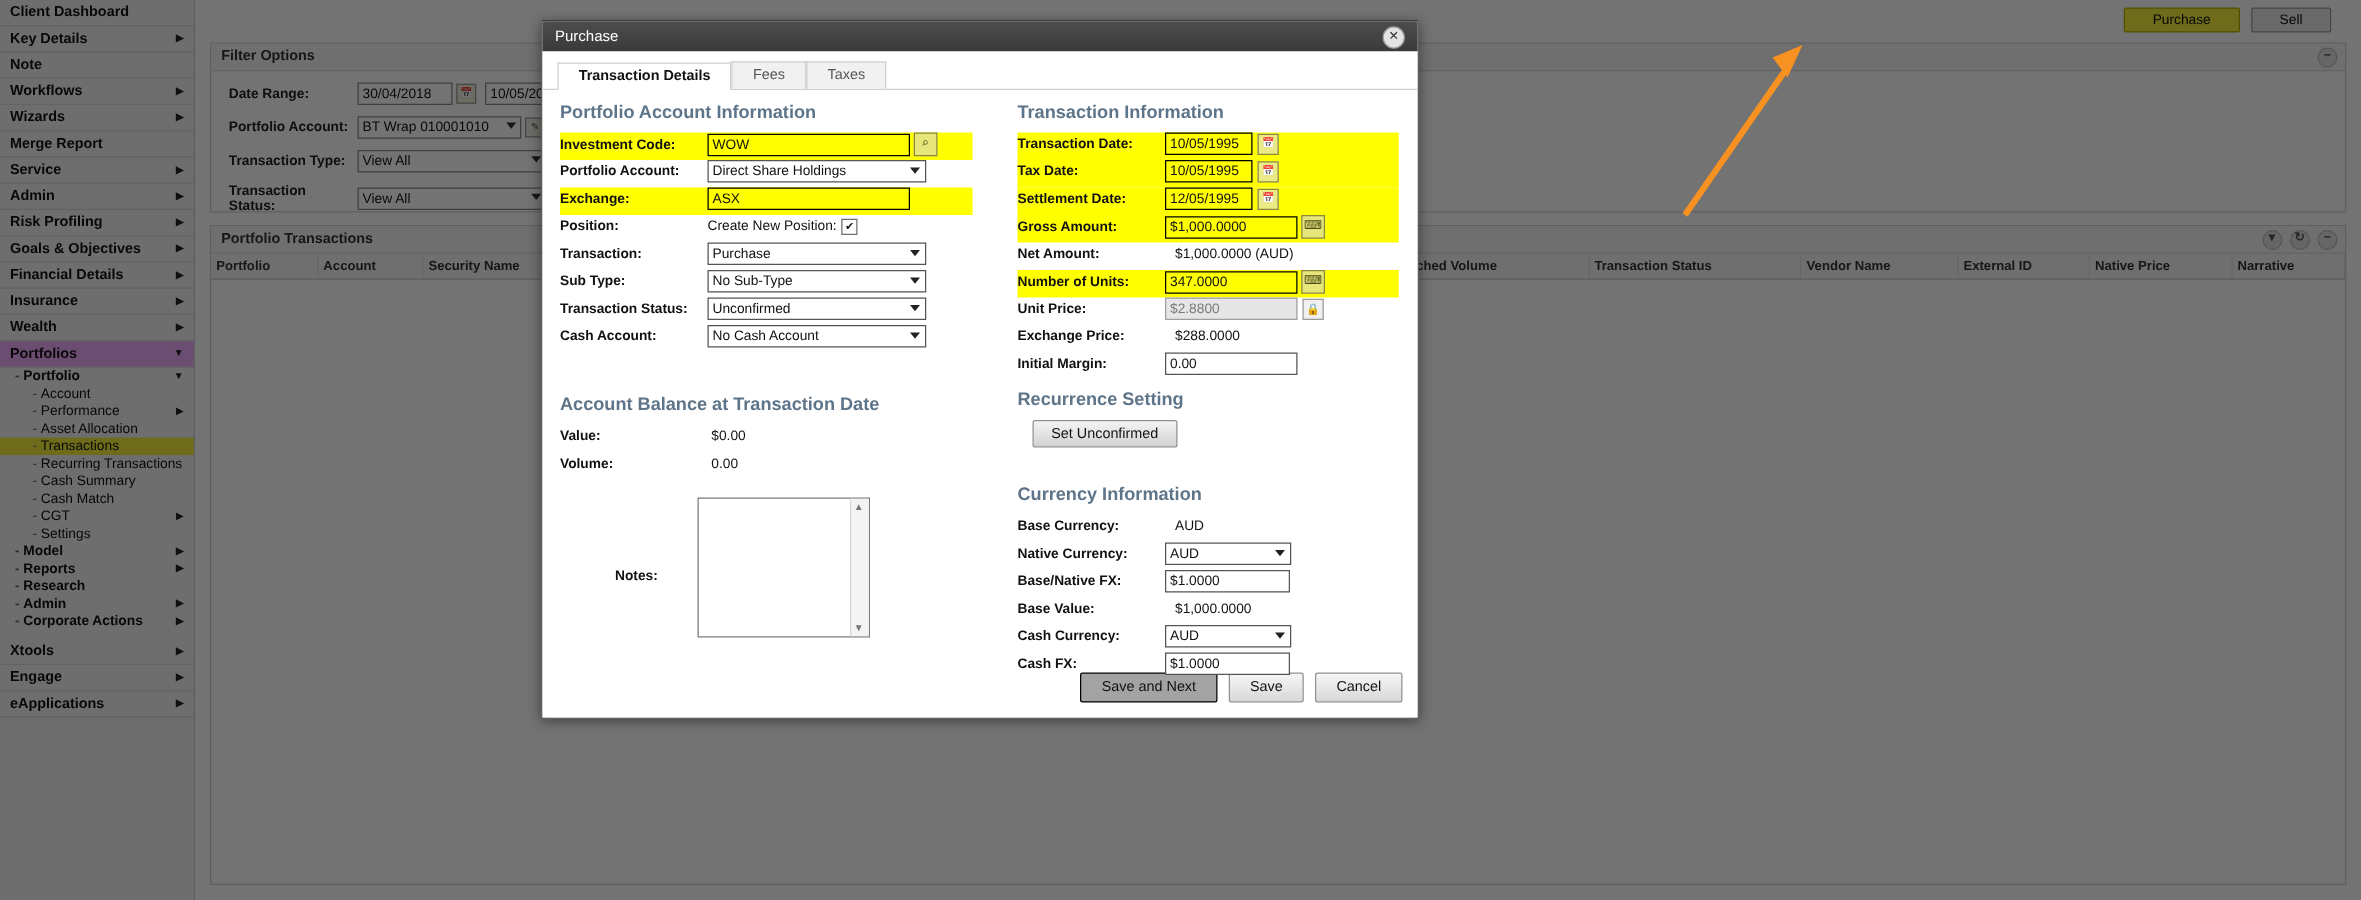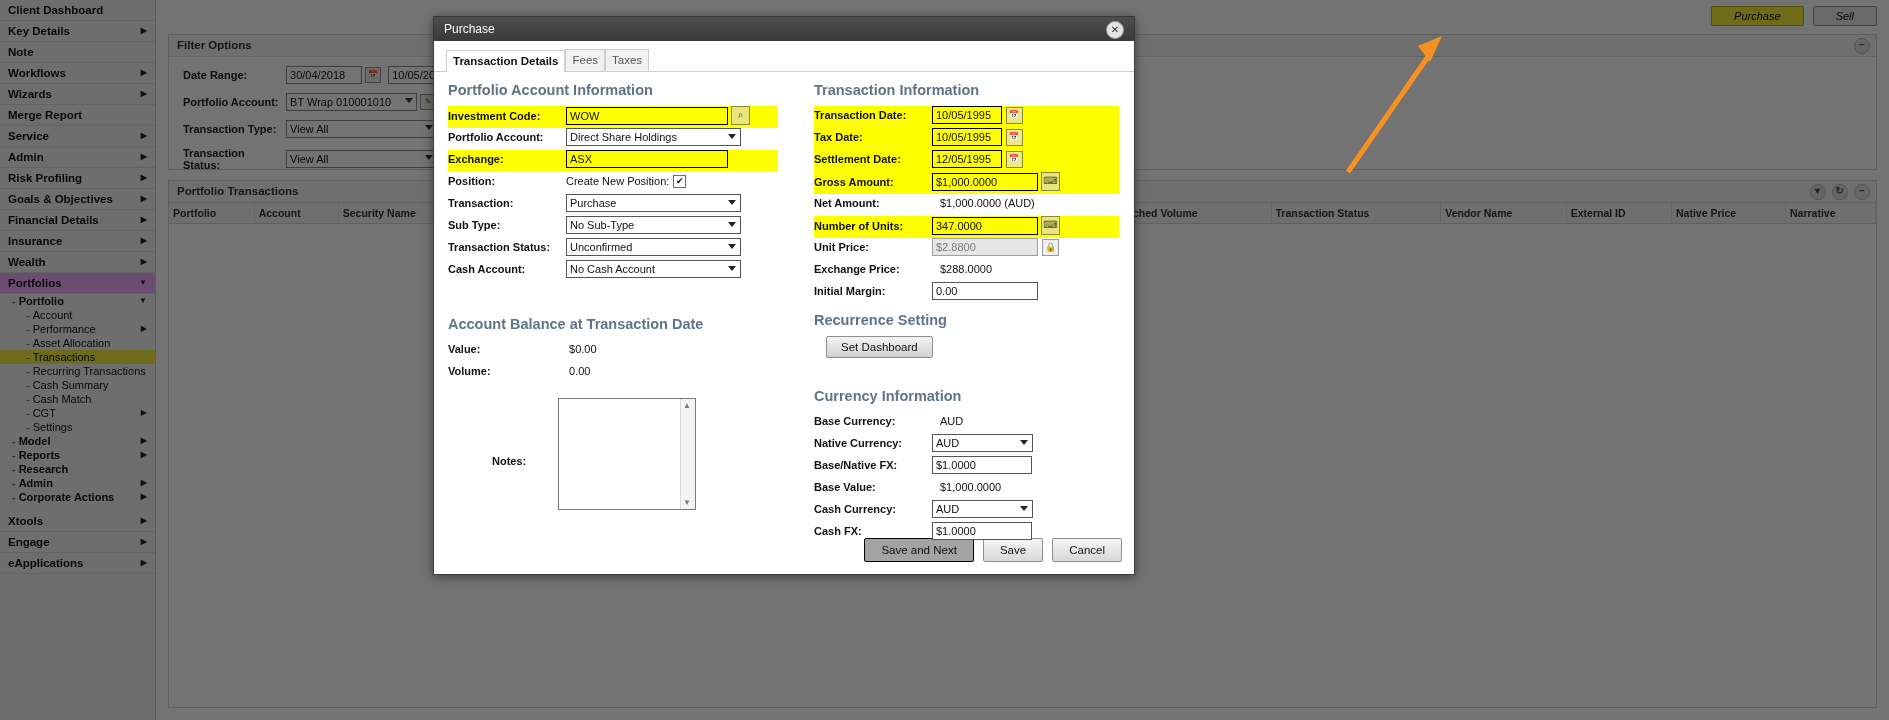--- a/index.html
+++ b/index.html
@@ -22,21 +22,21 @@
   .nav-sub.lvl2{padding-left:26px;font-weight:normal;}
   .nav-sub.lvl1{padding-left:12px;font-weight:bold;}
   .nav-sub .dash{color:#666;margin-right:3px;}
   .nav-sub .arr{position:absolute;right:8px;top:0;line-height:14px;font-size:8px;color:#222;}
   .hl-yellow{background:#f0abfc;}
   .hl-sel{background:#f3ef3c;}
   .nav-gap{height:7px;}
 
   
   #main{position:absolute;left:156px;top:0;right:0;top:0;height:720px;background:#ffffff;}
-  .topbar{position:absolute;right:12px;top:6px;z-index:10;font-style:italic;}
+  .topbar{position:absolute;right:24px;top:6px;z-index:10;}
   .topbtn{display:inline-block;background:#e9e9e9;border:1px solid #9a9a9a;border-radius:2px;
     padding:3px 22px;font-size:11px;color:#111;margin-left:6px;cursor:pointer;}
   .topbtn.hl{background:#f3ef3c;border-color:#b5b000;font-weight:normal;}
 
   .panel{position:absolute;left:12px;right:12px;background:#fff;border:1px solid #d3d3d3;}
   .panel-head{height:21px;line-height:21px;background:#f5f5f5;border-bottom:1px solid #dcdcdc;
      padding-left:8px;font-weight:bold;color:#333;font-size:11.5px;position:relative;}
   .panel-head .ctrls{position:absolute;right:6px;top:3px;}
   .circ{display:inline-block;width:14px;height:14px;border-radius:50%;background:#e3e3e3;border:1px solid #bdbdbd;
      margin-left:3px;text-align:center;line-height:12px;font-size:10px;color:#555;cursor:pointer;vertical-align:top;}
@@ -61,21 +61,21 @@
   #arrow{position:absolute;z-index:120;left:1330px;top:30px;}
 
   
   #modal{position:absolute;z-index:100;left:433px;top:16px;width:700px;
       background:#fff;border:1px solid #3a3a3a;box-shadow:0 2px 10px rgba(0,0,0,.45);}
   #modal-title{height:24px;line-height:24px;color:#fff;font-size:12px;padding-left:10px;
       background:linear-gradient(#4d4d4d,#3a3a3a);position:relative;}
   #modal-close{position:absolute;right:10px;top:4px;width:16px;height:16px;border-radius:50%;
       background:#e3e3e3;border:1px solid #9a9a9a;color:#333;font-size:10px;text-align:center;line-height:15px;cursor:pointer;}
   #tabs{padding:8px 0 0 12px;border-bottom:1px solid #cfcfcf;background:#fff;height:22px;}
-  .tab{display:inline-block;height:21px;line-height:21px;padding:0 6px;font-size:11.5px;border:1px solid #cfcfcf;
+  .tab{display:inline-block;height:21px;line-height:21px;padding:0 16px;font-size:11.5px;border:1px solid #cfcfcf;
       border-bottom:none;background:#f1f1f1;color:#555;cursor:pointer;vertical-align:bottom;}
   .tab.active{background:#fff;color:#111;font-weight:bold;position:relative;top:1px;}
   #modal-body{padding:10px 12px 8px 12px;min-height:440px;position:relative;background:#fff;}
   .col-l{position:absolute;left:14px;top:10px;width:330px;}
   .col-r{position:absolute;left:380px;top:10px;width:305px;}
   h3.sec{color:#5d7489;font-size:14.5px;font-weight:bold;margin:0 0 8px 0;}
   h3.sec2{color:#5d7489;font-size:14.5px;font-weight:bold;margin:8px 0 8px 0;}
   .row{position:relative;height:22px;font-size:11px;color:#111;}
   .row .lbl{display:inline-block;font-weight:bold;width:118px;line-height:18px;vertical-align:middle;}
   .row .val{line-height:18px;vertical-align:middle;display:inline-block;}
@@ -298,21 +298,21 @@
           <div class="row hlrow"><span class="lbl">Gross Amount:</span><span class="inp hl" style="width: 98px;">$1,000.0000</span><span class="icobtn">⌨</span></div>
           <div class="row"><span class="lbl">Net Amount:</span><span class="val" style="margin-left: 8px;">$1,000.0000 (AUD)</span></div>
           <div class="row hlrow"><span class="lbl">Number of Units:</span><span class="inp hl" style="width: 98px;">347.0000</span><span class="icobtn">⌨</span></div>
           <div class="row"><span class="lbl">Unit Price:</span><span class="inp ro" style="width: 98px;">$2.8800</span><span class="lockico">🔒</span></div>
           <div class="row"><span class="lbl">Exchange Price:</span><span class="val" style="margin-left: 8px;">$288.0000</span></div>
           <div class="row"><span class="lbl">Initial Margin:</span><span class="inp" style="width: 98px;">0.00</span></div>
         </div>
 
       <h3 class="sec2">Recurrence Setting</h3>
       <div class="row" style="height:30px;padding-left:12px;">
-        <span class="btn-grey">Set Dashboard</span>
+        <span class="btn-grey">Set Unconfirmed</span>
       </div>
 
       <h3 class="sec2" style="margin-top:22px;">Currency Information</h3>
       <div id="cur-fields">
           <div class="row"><span class="lbl">Base Currency:</span><span class="val" style="margin-left: 8px;">AUD</span></div>
           <div class="row"><span class="lbl">Native Currency:</span><span class="sel" style="width: 78px;"><span>AUD</span><span class="cv"></span></span></div>
           <div class="row"><span class="lbl">Base/Native FX:</span><span class="inp" style="width: 92px;">$1.0000</span></div>
           <div class="row"><span class="lbl">Base Value:</span><span class="val" style="margin-left: 8px;">$1,000.0000</span></div>
           <div class="row"><span class="lbl">Cash Currency:</span><span class="sel" style="width: 78px;"><span>AUD</span><span class="cv"></span></span></div>
           <div class="row"><span class="lbl">Cash FX:</span><span class="inp" style="width: 92px;">$1.0000</span></div>

